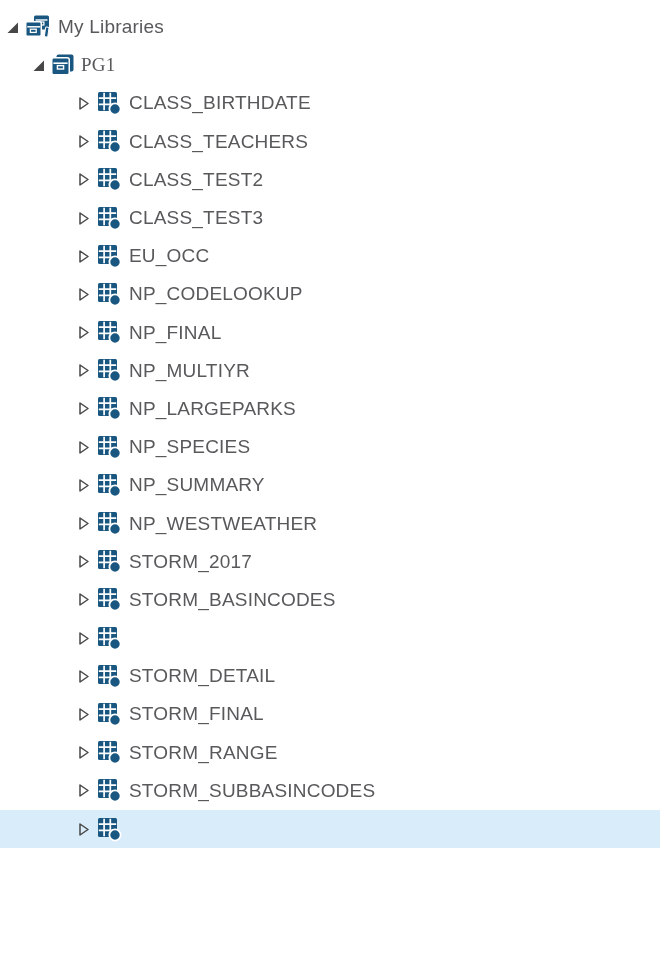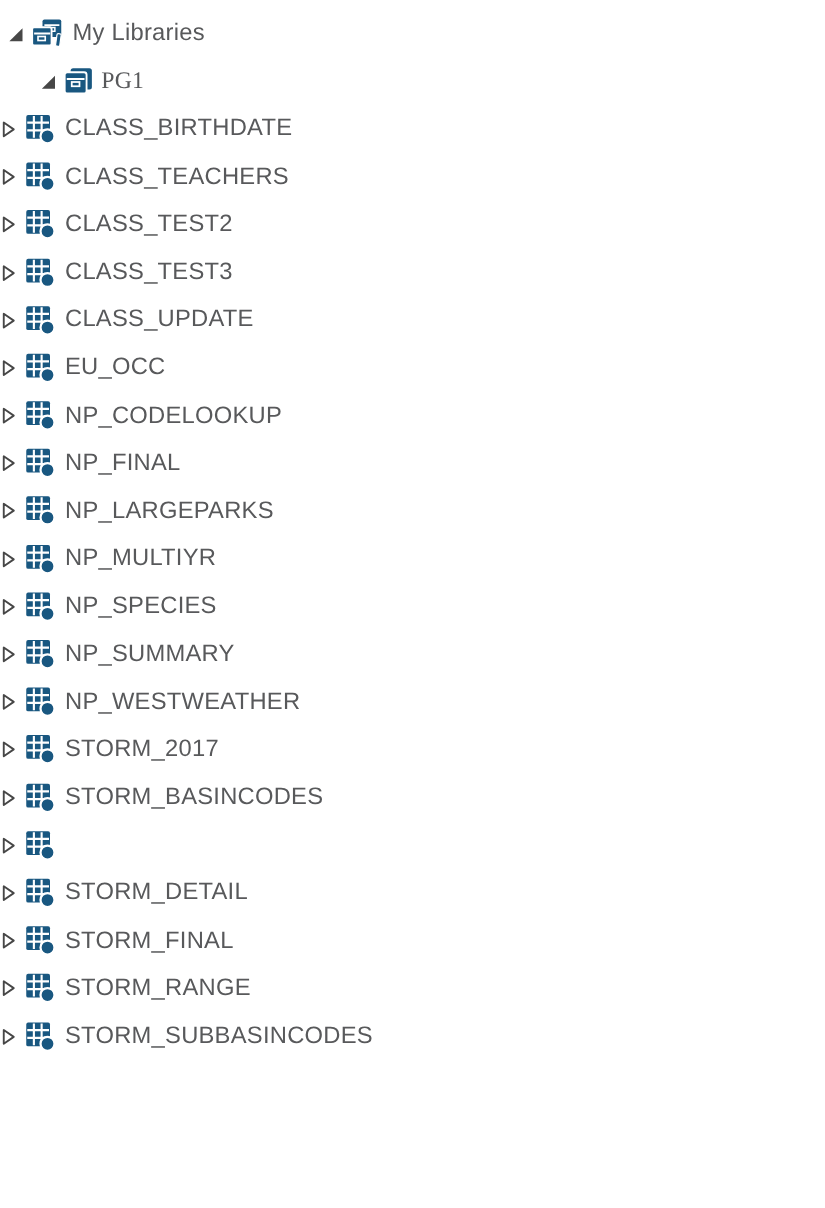--- a/index.html
+++ b/index.html
@@ -37,21 +37,21 @@
   .row.selected .label{
     color:var(--sel-text);
     border:1px dotted var(--focus);
     margin-left:3px;
     padding:5px 4px 6px 4px;
   }
   
   .lvl0.expanded  {padding-left:5px;}
   .lvl1.expanded  {padding-left:31px;font-family:Liberation Serif, serif;}
   .lvl1.collapsed {padding-left:44px;}
-  .lvl2.collapsed {}
+  .lvl2.collapsed {padding-left:77px;}
 </style>
 </head>
 <body>
 
 <div class="tree" id="tree">
     <div class="row lvl0 expanded library-stack">
     <span class="arrow">
         <svg width="13" height="13" viewBox="0 0 13 13">
           <polygon points="12,1.5 12,12 1.5,12" fill="var(--arrow)"></polygon>
         </svg>
@@ -151,35 +151,20 @@
           <polygon points="2,2 2,13 10,7.5" fill="none" stroke="var(--arrow)" stroke-width="1.5" stroke-linejoin="round"></polygon>
         </svg>
       </span>
     <span class="icon">
         <svg width="25" height="25" viewBox="0 0 25 25">
           <rect x="1" y="1" width="19" height="19" rx="1.5" fill="currentColor"></rect>
           <path d="M1.8 7.1 H19.2 M1.8 13.3 H19.2 M7.1 1.8 V19.2 M13.3 1.8 V19.2" stroke="#fff" stroke-width="1.7"></path>
           <circle cx="18" cy="18" r="5.6" fill="currentColor" stroke="#fff" stroke-width="1.8"></circle>
         </svg>
       </span>
-    <span class="label">CLASS_UPDATE</span>
-  </div>
-    <div class="row lvl2 collapsed table">
-    <span class="arrow">
-        <svg width="12" height="15" viewBox="0 0 12 15">
-          <polygon points="2,2 2,13 10,7.5" fill="none" stroke="var(--arrow)" stroke-width="1.5" stroke-linejoin="round"></polygon>
-        </svg>
-      </span>
-    <span class="icon">
-        <svg width="25" height="25" viewBox="0 0 25 25">
-          <rect x="1" y="1" width="19" height="19" rx="1.5" fill="currentColor"></rect>
-          <path d="M1.8 7.1 H19.2 M1.8 13.3 H19.2 M7.1 1.8 V19.2 M13.3 1.8 V19.2" stroke="#fff" stroke-width="1.7"></path>
-          <circle cx="18" cy="18" r="5.6" fill="currentColor" stroke="#fff" stroke-width="1.8"></circle>
-        </svg>
-      </span>
     <span class="label">EU_OCC</span>
   </div>
     <div class="row lvl2 collapsed table">
     <span class="arrow">
         <svg width="12" height="15" viewBox="0 0 12 15">
           <polygon points="2,2 2,13 10,7.5" fill="none" stroke="var(--arrow)" stroke-width="1.5" stroke-linejoin="round"></polygon>
         </svg>
       </span>
     <span class="icon">
         <svg width="25" height="25" viewBox="0 0 25 25">
@@ -211,36 +196,36 @@
           <polygon points="2,2 2,13 10,7.5" fill="none" stroke="var(--arrow)" stroke-width="1.5" stroke-linejoin="round"></polygon>
         </svg>
       </span>
     <span class="icon">
         <svg width="25" height="25" viewBox="0 0 25 25">
           <rect x="1" y="1" width="19" height="19" rx="1.5" fill="currentColor"></rect>
           <path d="M1.8 7.1 H19.2 M1.8 13.3 H19.2 M7.1 1.8 V19.2 M13.3 1.8 V19.2" stroke="#fff" stroke-width="1.7"></path>
           <circle cx="18" cy="18" r="5.6" fill="currentColor" stroke="#fff" stroke-width="1.8"></circle>
         </svg>
       </span>
+    <span class="label">NP_MULTIYR</span>
+  </div>
+    <div class="row lvl2 collapsed table">
+    <span class="arrow">
+        <svg width="12" height="15" viewBox="0 0 12 15">
+          <polygon points="2,2 2,13 10,7.5" fill="none" stroke="var(--arrow)" stroke-width="1.5" stroke-linejoin="round"></polygon>
+        </svg>
+      </span>
+    <span class="icon">
+        <svg width="25" height="25" viewBox="0 0 25 25">
+          <rect x="1" y="1" width="19" height="19" rx="1.5" fill="currentColor"></rect>
+          <path d="M1.8 7.1 H19.2 M1.8 13.3 H19.2 M7.1 1.8 V19.2 M13.3 1.8 V19.2" stroke="#fff" stroke-width="1.7"></path>
+          <circle cx="18" cy="18" r="5.6" fill="currentColor" stroke="#fff" stroke-width="1.8"></circle>
+        </svg>
+      </span>
     <span class="label">NP_LARGEPARKS</span>
-  </div>
-    <div class="row lvl2 collapsed table">
-    <span class="arrow">
-        <svg width="12" height="15" viewBox="0 0 12 15">
-          <polygon points="2,2 2,13 10,7.5" fill="none" stroke="var(--arrow)" stroke-width="1.5" stroke-linejoin="round"></polygon>
-        </svg>
-      </span>
-    <span class="icon">
-        <svg width="25" height="25" viewBox="0 0 25 25">
-          <rect x="1" y="1" width="19" height="19" rx="1.5" fill="currentColor"></rect>
-          <path d="M1.8 7.1 H19.2 M1.8 13.3 H19.2 M7.1 1.8 V19.2 M13.3 1.8 V19.2" stroke="#fff" stroke-width="1.7"></path>
-          <circle cx="18" cy="18" r="5.6" fill="currentColor" stroke="#fff" stroke-width="1.8"></circle>
-        </svg>
-      </span>
-    <span class="label">NP_MULTIYR</span>
   </div>
     <div class="row lvl2 collapsed table">
     <span class="arrow">
         <svg width="12" height="15" viewBox="0 0 12 15">
           <polygon points="2,2 2,13 10,7.5" fill="none" stroke="var(--arrow)" stroke-width="1.5" stroke-linejoin="round"></polygon>
         </svg>
       </span>
     <span class="icon">
         <svg width="25" height="25" viewBox="0 0 25 25">
           <rect x="1" y="1" width="19" height="19" rx="1.5" fill="currentColor"></rect>

